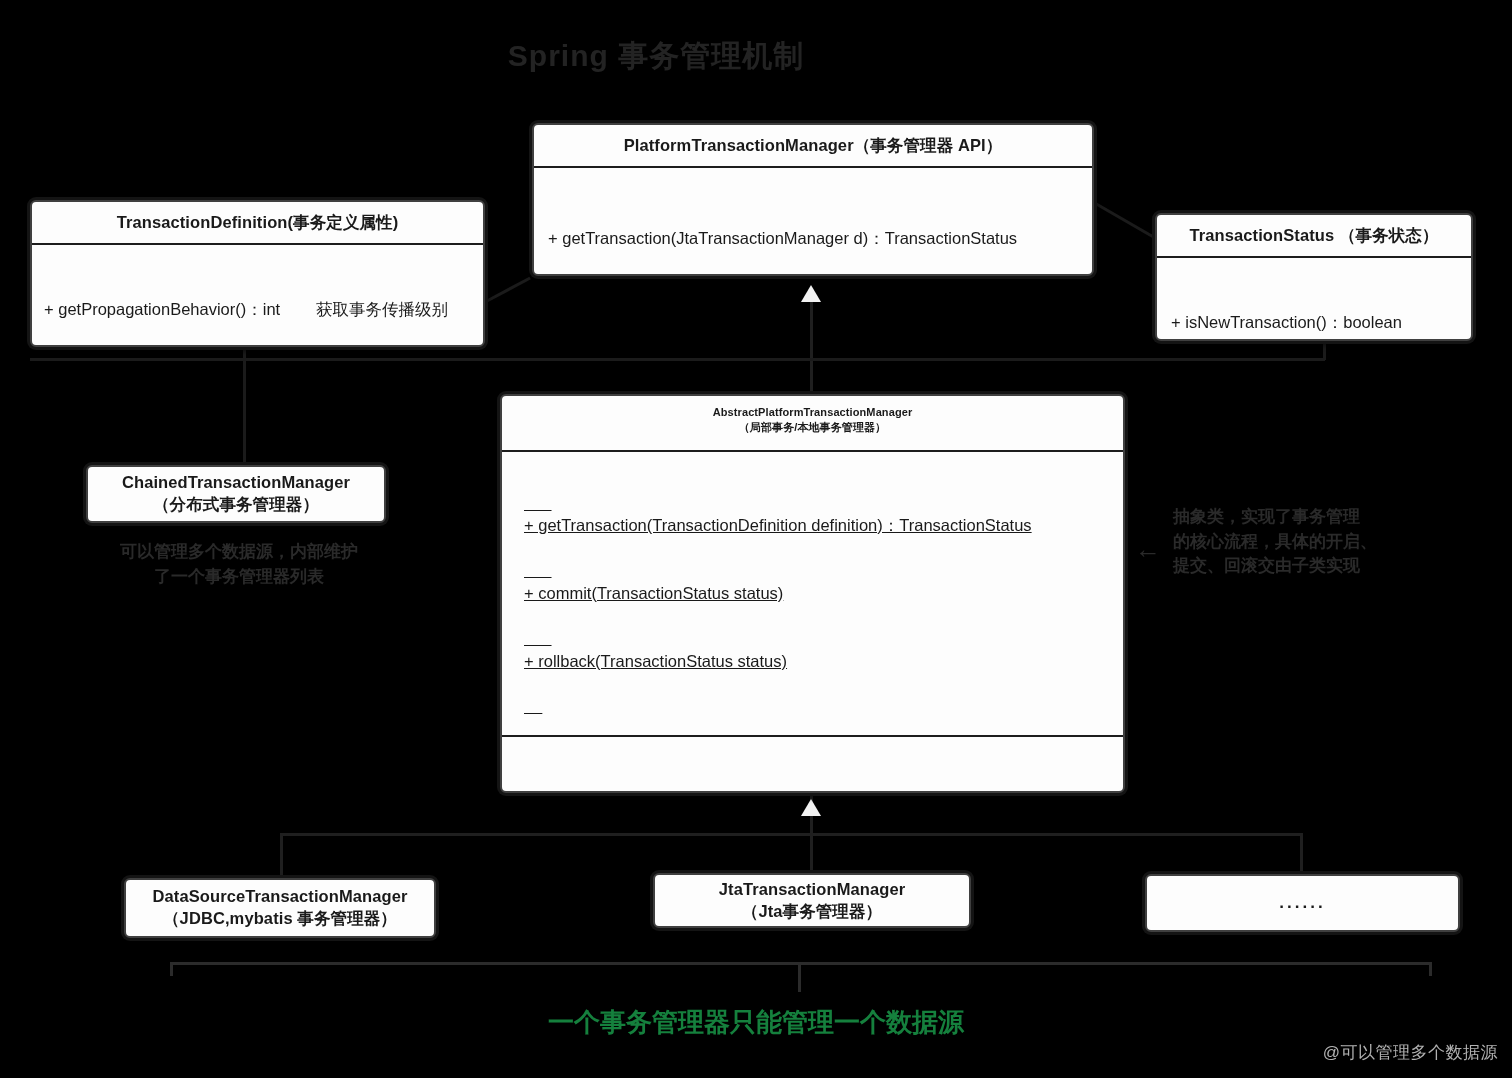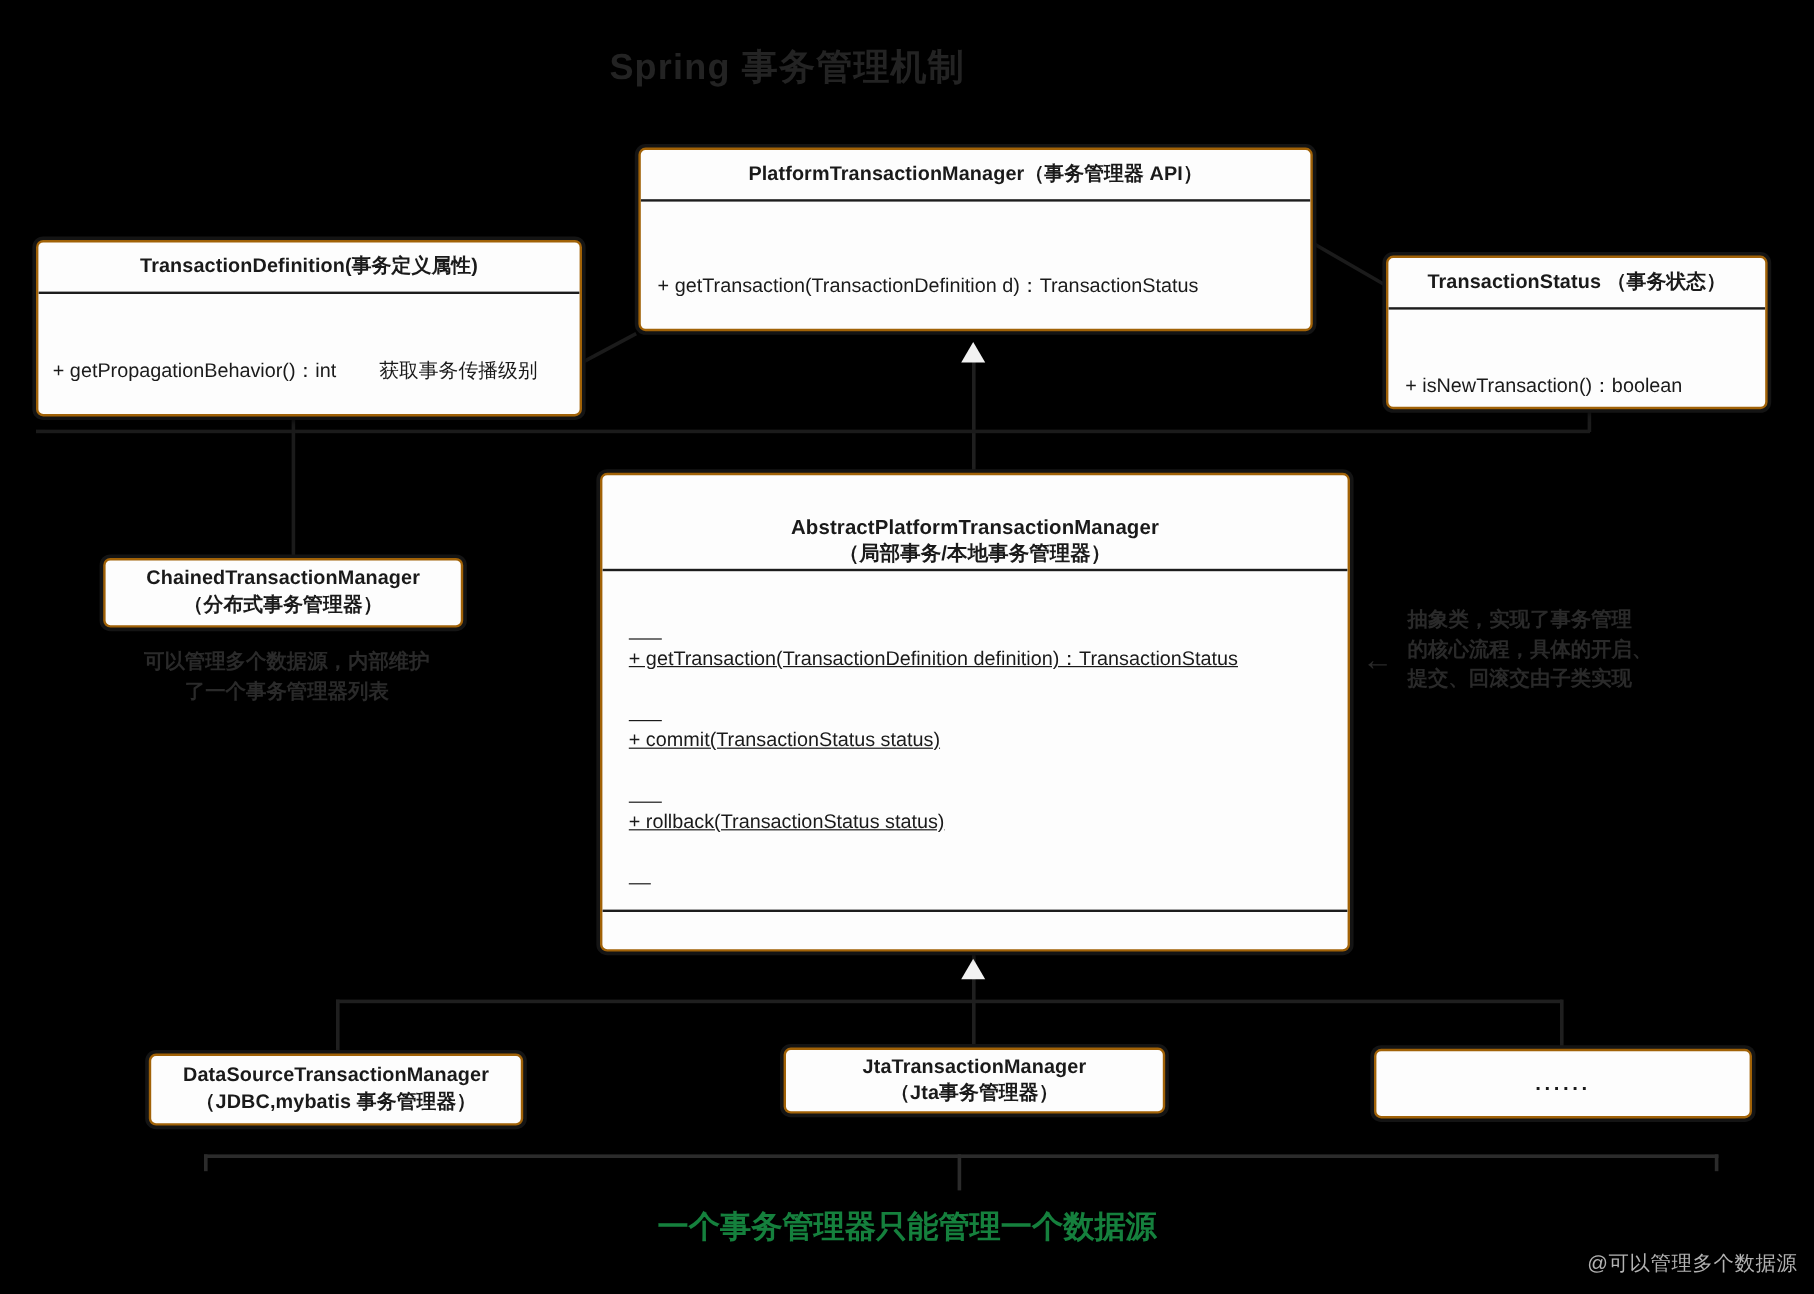--- a/index.html
+++ b/index.html
@@ -8,21 +8,21 @@
     background: #000000;
     font-family: "Liberation Sans", "DejaVu Sans", sans-serif;
     overflow: hidden;
   }
   #stage { position: relative; width: 1512px; height: 1078px; }
 
   
   .uml-box {
     position: absolute;
     background: #fdfdfd;
-    border: 2px solid #a16207;
+    border: 2px solid #404040;
     border-radius: 6px;
     color: #1a1a1a;
     box-shadow: 0 0 0 3px #141414, 2px 3px 6px rgba(0,0,0,.85);
     overflow: hidden;
   }
   .uml-title {
     text-align: center;
     font-weight: bold;
     font-size: 16.5px;
     line-height: 1.32;
@@ -48,21 +48,21 @@
   #box-ptm .uml-body { padding-top: 14px; }
 
   #box-tdef       { left: 30px;   top: 200px; width: 455px; height: 147px; }
   #box-tdef .uml-body { padding: 8px 0 0 12px; }
   #box-tdef .cn   { display: inline-block; }
 
   #box-tstatus    { left: 1155px; top: 213px; width: 318px; height: 128px; }
   #box-tstatus .uml-body { padding: 8px 0 0 14px; }
 
   #box-aptm       { left: 500px;  top: 394px; width: 625px; height: 399px; }
-  #box-aptm .uml-title { font-size: 17px; padding: 9px 8px 0; margin-top: 24px; }
+  #box-aptm .uml-title { font-size: 11px; padding: 9px 8px 16px; }
   #box-aptm .sec1 { padding: 17px 22px 17px; text-decoration: underline; }
   #box-aptm .sec2 { padding: 17px 14px 14px; }
 
   #box-chained    { left: 86px;   top: 465px; width: 300px; height: 58px; }
   #box-dstm       { left: 124px;  top: 878px; width: 312px; height: 60px; }
   #box-jta        { left: 653px;  top: 873px; width: 318px; height: 55px; }
   #box-etc        { left: 1145px; top: 874px; width: 315px; height: 58px; }
   #box-etc .uml-title { font-size: 17px; letter-spacing: 3px; }
 
   
@@ -144,21 +144,21 @@
   <div class="ln v" style="left:280px; top:833px; height:47px;"></div>
   <div class="ln v" style="left:1300px; top:833px; height:43px;"></div>
 
   <div class="bracket" style="left:170px; top:962px; width:1262px; height:14px;"></div>
   <div class="ln v" style="left:798px; top:962px; height:30px; background:#2b2b2b;"></div>
 
   <div class="uml-box" id="box-ptm">
     <div class="uml-title">PlatformTransactionManager（事务管理器 API）</div>
     <div class="uml-sep"></div>
     <div class="uml-body">
-      <span class="row">+ getTransaction(TransactionDefinition d)：TransactionStatus</span>
+      <span class="row">+ getTransaction(JtaTransactionManager d)：TransactionStatus</span>
       
       
     </div>
   </div>
 
   <div class="uml-box" id="box-tdef">
     <div class="uml-title">TransactionDefinition(事务定义属性)</div>
     <div class="uml-sep"></div>
     <div class="uml-body">
       <span class="row"><span style="display:inline-block;width:272px">+ getPropagationBehavior()：int</span><span class="cn">获取事务传播级别</span></span>

